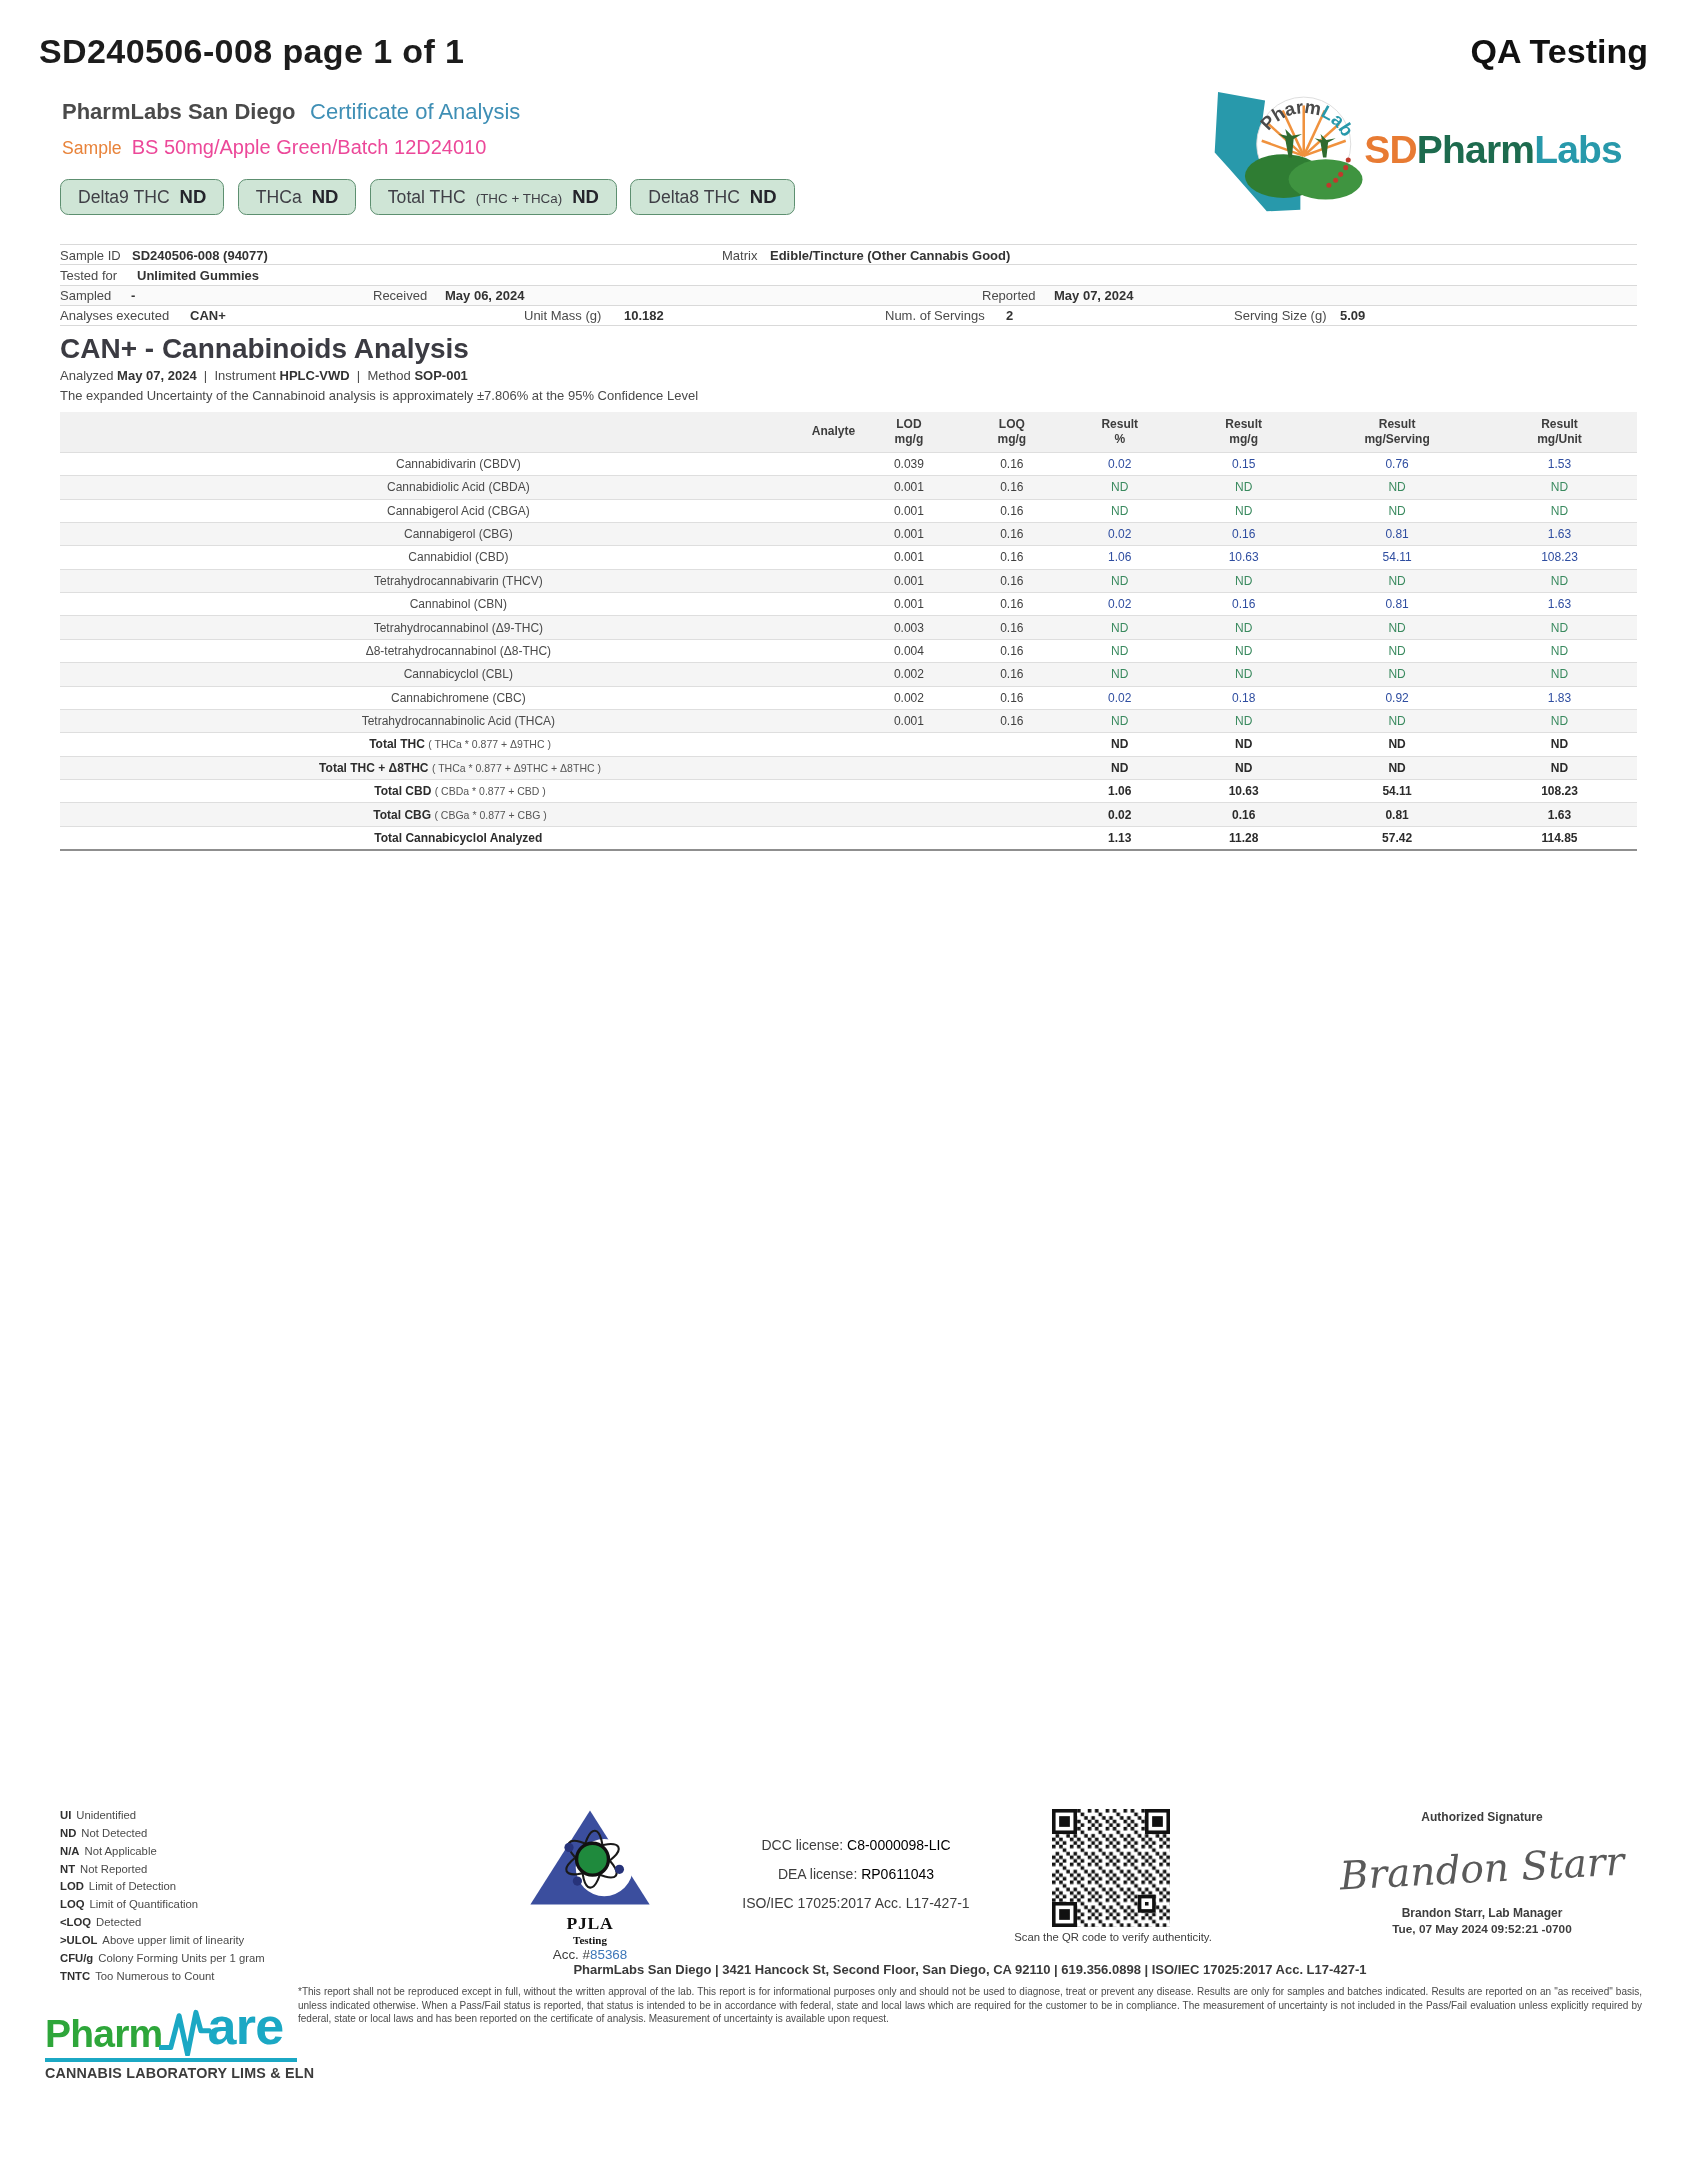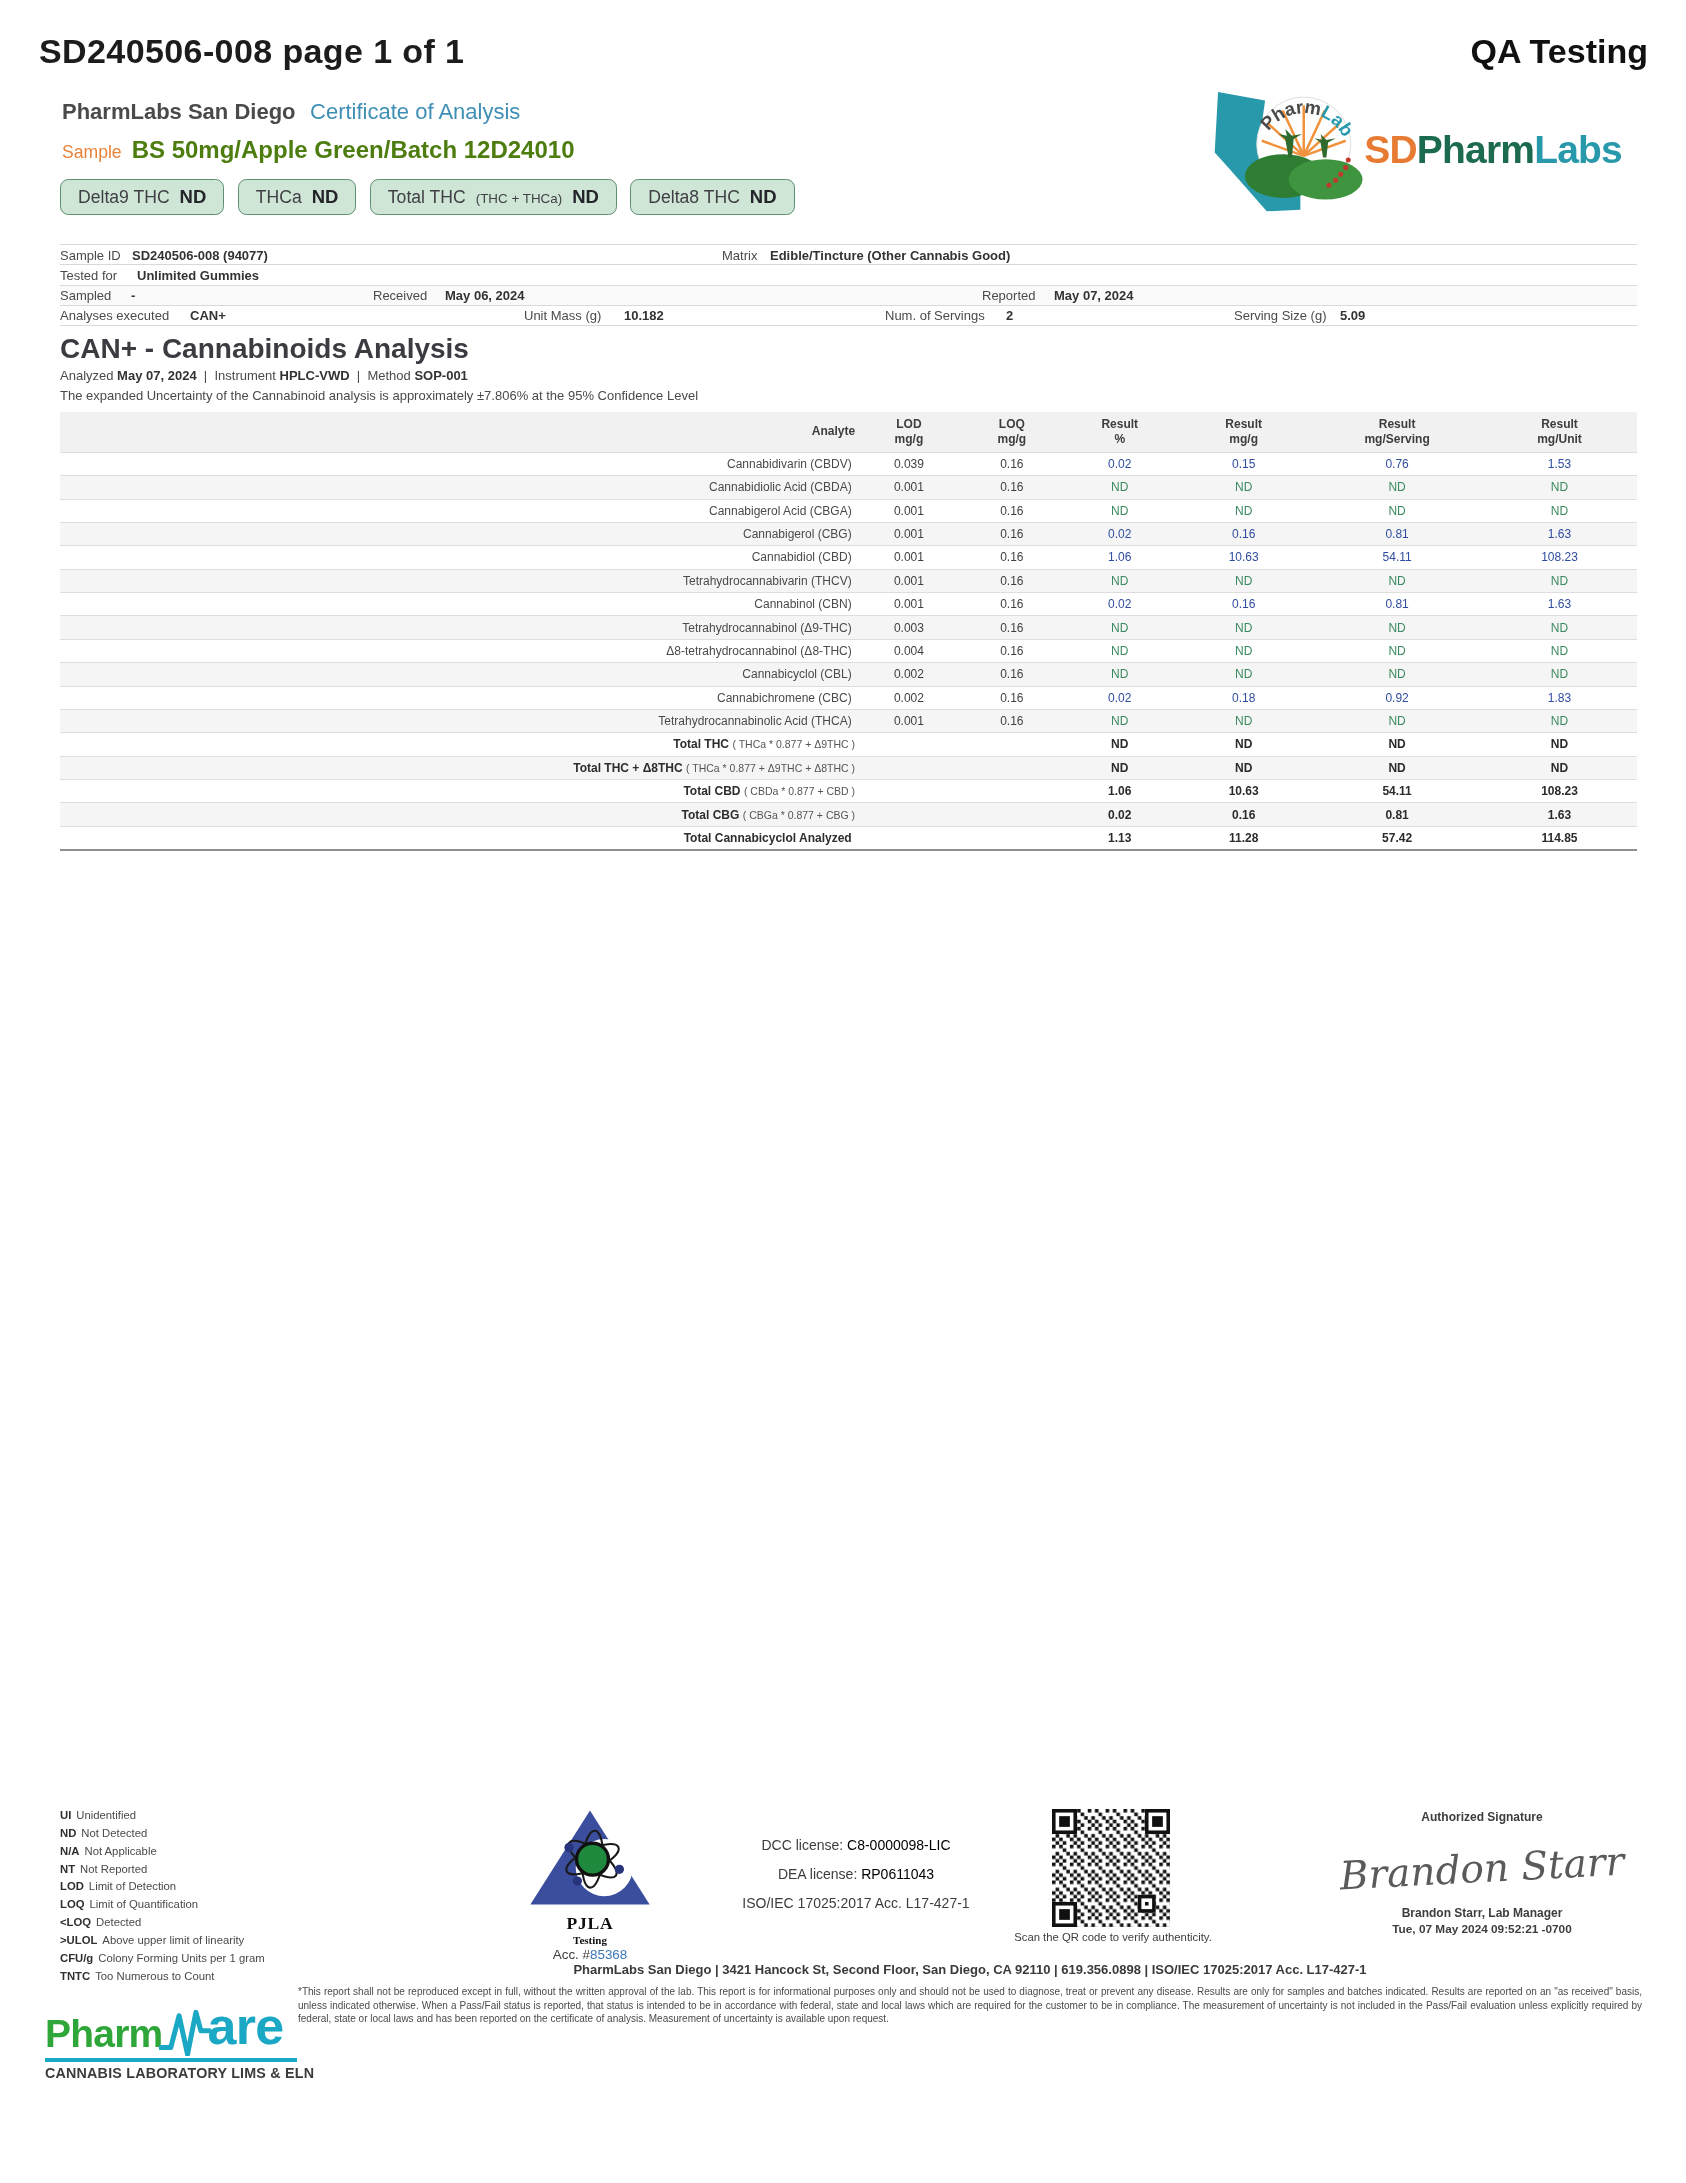--- a/index.html
+++ b/index.html
@@ -10,21 +10,21 @@
   .topbar{position:absolute;top:32px;left:39px;right:39px;display:flex;justify-content:space-between;align-items:flex-start;}
   .doc-id{font-size:34px;font-weight:700;color:#1c1c1c;letter-spacing:0.4px;}
   .qa{font-size:34px;font-weight:700;color:#111;}
 
   .brandline{position:absolute;top:99px;left:62px;font-size:22px;}
   .brandline .lab{font-weight:700;color:#4a4a4a;}
   .brandline .coa{color:#3f8fb5;margin-left:8.4px;}
 
   .sampleline{position:absolute;top:136px;left:62px;display:flex;align-items:baseline;gap:10px;}
   .sample-tag{color:#e8833a;font-size:17.6px;}
-  .sample-title{font-size:24px;font-weight:700;color:#4d7c0f;}
+  .sample-title{font-size:20px;font-weight:400;color:#ec4899;}
 
   .badges{position:absolute;top:179px;left:60px;display:flex;gap:13.4px;}
   .badge{background:#cfe5d6;border:1.7px solid #5d8f70;border-radius:8.4px;padding:5.9px 17px;
          font-size:17.6px;color:#3f3f46;display:flex;align-items:baseline;gap:10px;white-space:nowrap;}
   .badge .sub{font-size:13.4px;}
   .badge .sub:empty{display:none;}
   .badge .val{font-weight:700;font-size:18.5px;color:#24242b;}
 
   
   .sd-logo{position:absolute;top:87px;right:65px;display:flex;align-items:center;}
@@ -44,21 +44,21 @@
   .can{position:absolute;top:333px;left:60px;width:1577px;}
   .can-title{font-size:28px;font-weight:700;color:#3b3b42;margin:0 0 3.4px 0;}
   .can-sub{font-size:13px;color:#4a4a4a;margin-bottom:5px;}
   .can-sub b{color:#333;}
   .can-unc{font-size:13px;color:#4a4a4a;margin-bottom:8.4px;}
 
   table.results{width:100%;border-collapse:collapse;font-size:12px;}
   table.results thead th{background:#f1f1f1;font-weight:700;color:#3d3d3d;padding:5px 3.4px;line-height:1.25;vertical-align:middle;}
   table.results th.h-analyte{text-align:right;padding-left:16px;}
   table.results td{padding:4.2px 3.4px;border-top:0.8px solid #dedede;text-align:center;color:#3f3f3f;}
-  table.results td.c-analyte{text-align:right;padding-left:5px;white-space:nowrap;}
+  table.results td.c-analyte{text-align:center;padding-left:5px;white-space:nowrap;}
   table.results tr.alt td{background:#f5f5f5;}
   table.results tr:last-child td{border-bottom:2.1px solid #8f8f8f;}
   .c-analyte .frm{font-size:10.5px;color:#555;font-weight:400;margin-left:3.4px;}
   tr.s-blue td.c-res{color:#2e4da0;}
   tr.s-green td.c-res{color:#3a8a5f;}
   tr.s-total td.c-analyte .an{font-weight:700;color:#2d2d2d;}
   tr.s-total td.c-res{color:#2b2b2b;font-weight:700;}
   tr.s-blue td.c-analyte .an,tr.s-green td.c-analyte .an{color:#4a4a4a;}
 
   

